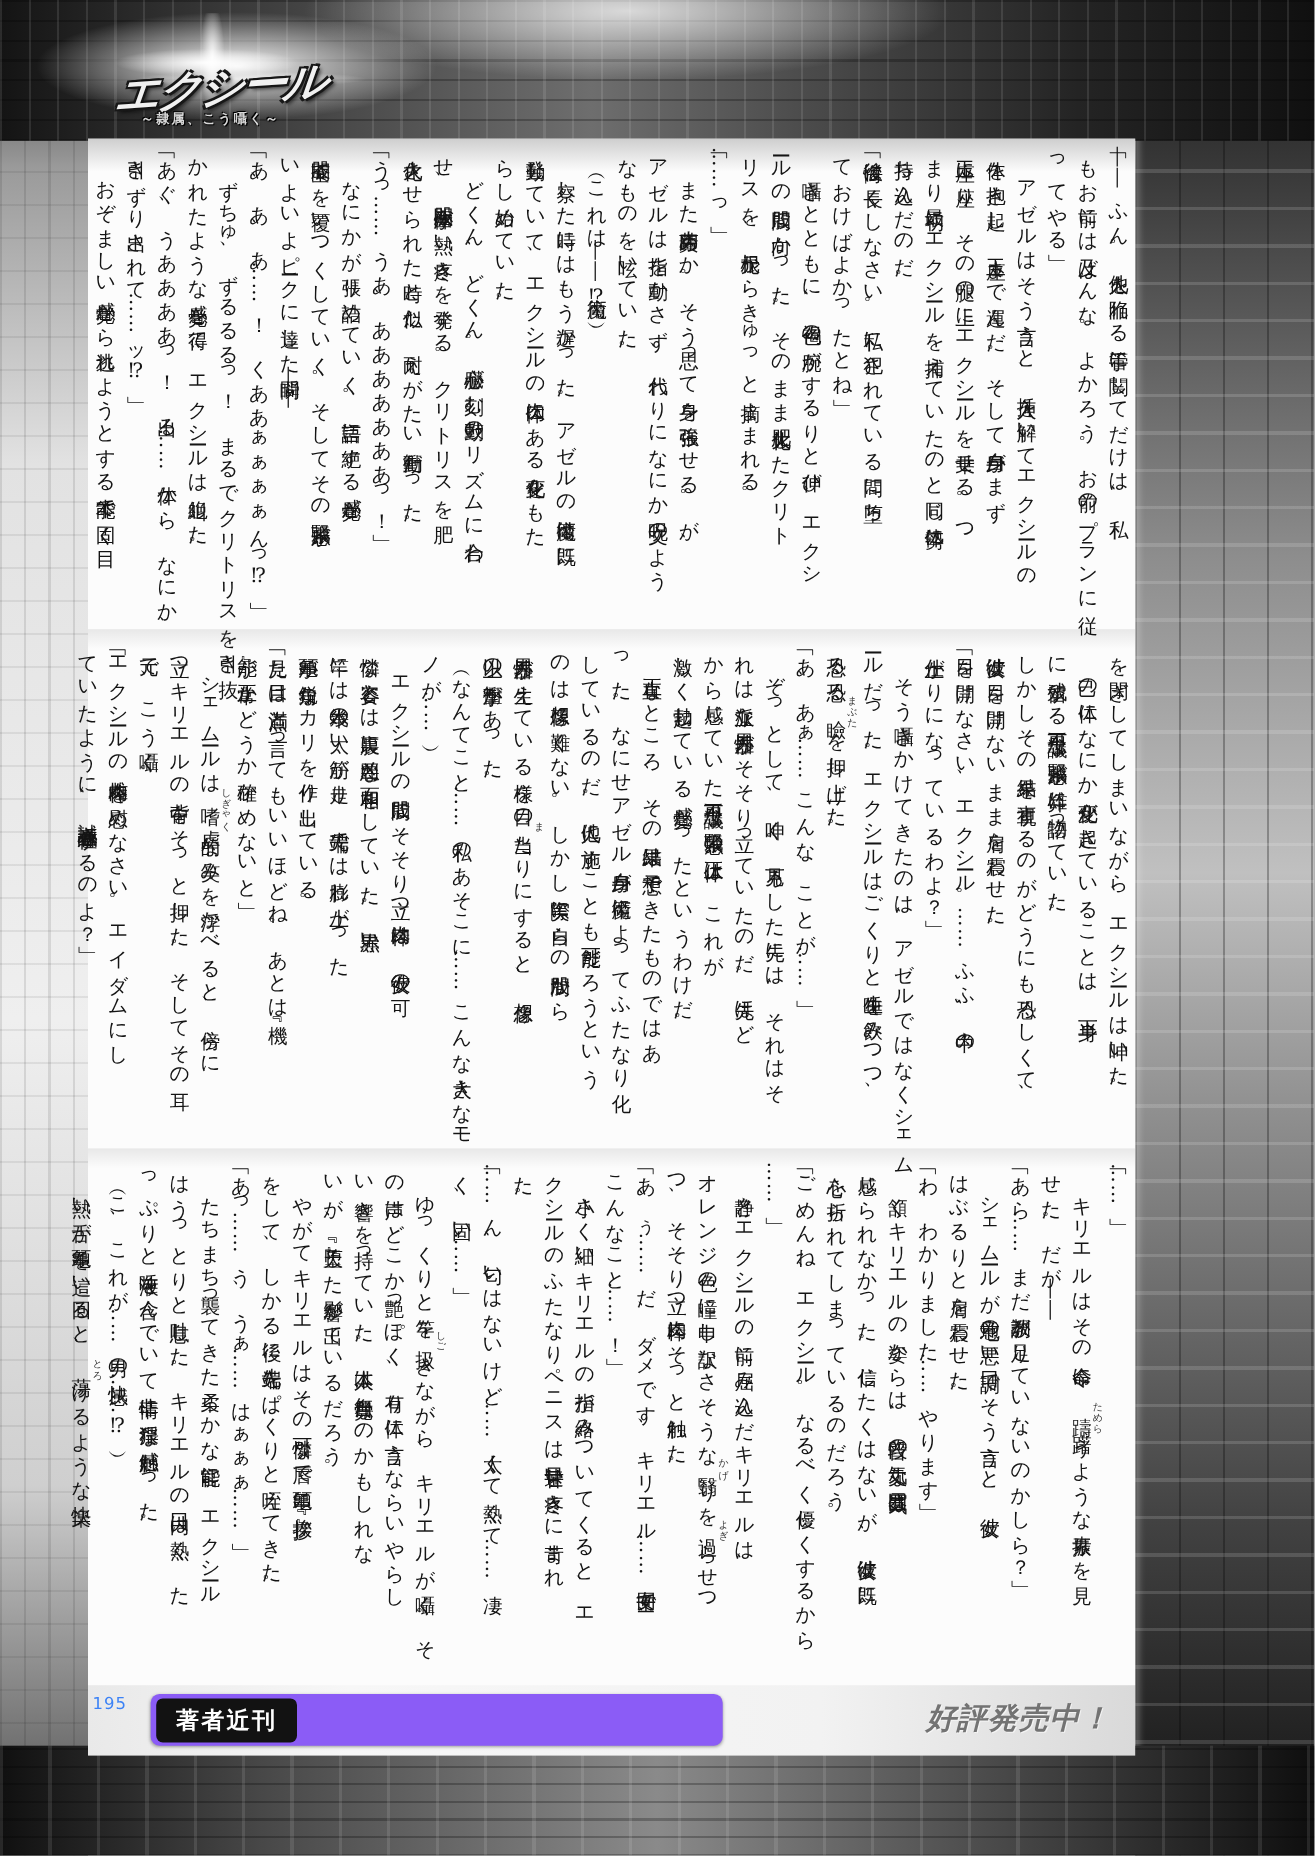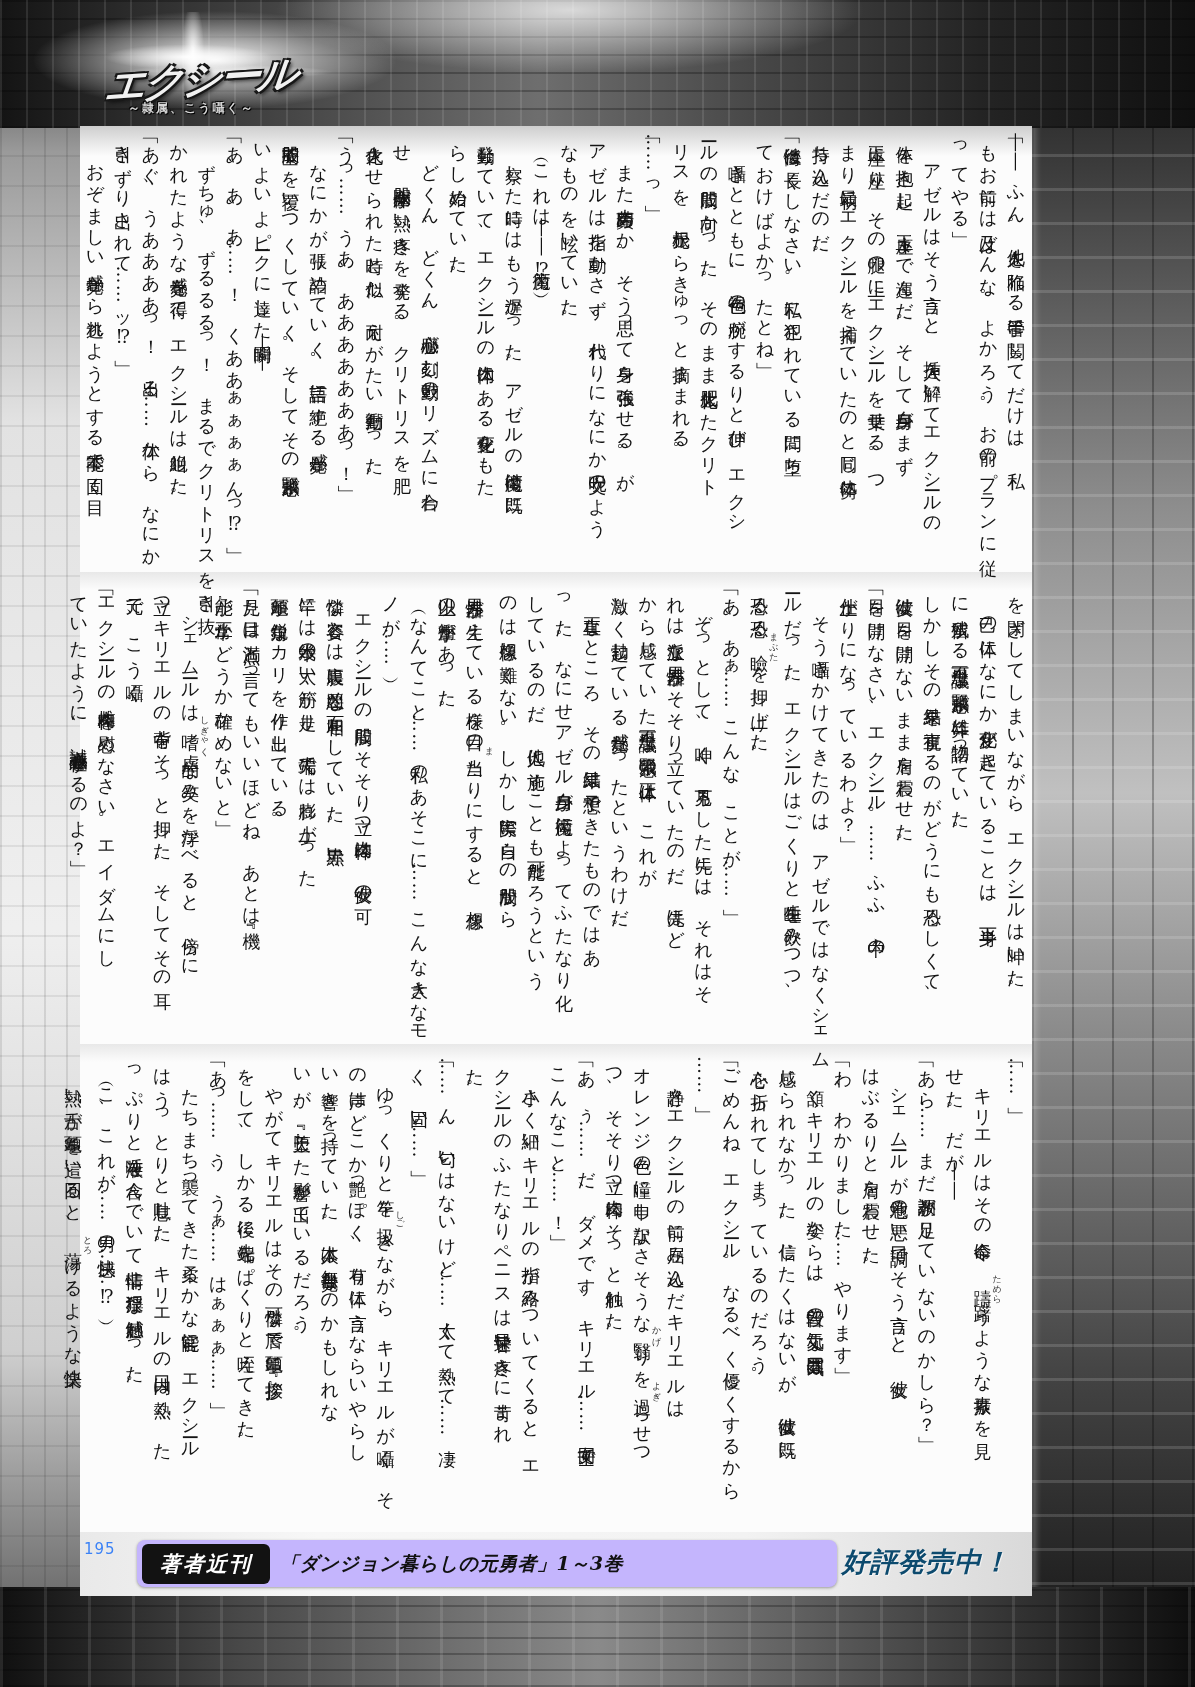--- a/index.html
+++ b/index.html
@@ -60,27 +60,27 @@
     font-size:18px;line-height:27.9px;letter-spacing:1.3px;color:#141414;}
   .band-1{top:132px;} .band-2{top:584px;} .band-3{top:1056px;}
   .band p{margin:0;white-space:nowrap;}
   ruby rt{font-size:9px;letter-spacing:0;color:#333;}
 
   
   .footer-strip{position:absolute;left:80px;top:1532px;width:952px;height:64px;
     background:linear-gradient(90deg,#e9e9e9,#f7f7f7 25%,#f2f2f2 70%,#d9d9d9);}
   .page-number{position:absolute;left:84px;top:1540px;font-family:"DejaVu Sans","Liberation Sans",sans-serif;
     font-size:15px;color:#3b82f6;letter-spacing:1px;}
-  .footer-bar{position:absolute;left:137px;top:1540px;width:700px;height:47px;background:#c4b5fd;
-    border-radius:8px;box-shadow:0 1px 3px rgba(0,0,0,.35);display:flex;align-items:center;font-style:italic;}
+  .footer-bar{position:absolute;left:137px;top:1540px;width:520px;height:47px;background:#8b5cf6;
+    border-radius:8px;box-shadow:0 1px 3px rgba(0,0,0,.35);display:flex;align-items:center;}
   .footer-label{background:#121212;color:#fff;border-radius:6px;margin:4px 10px 4px 5px;padding:6px 18px;
     font-family:"DejaVu Sans","Liberation Sans",sans-serif;font-size:21px;font-weight:700;letter-spacing:2px;white-space:nowrap;}
   .footer-book{font-size:19px;color:#111;font-weight:600;letter-spacing:.5px;white-space:nowrap;}
   .footer-promo{position:absolute;left:842px;top:1544px;font-family:"DejaVu Sans","Liberation Sans",sans-serif;
-    font-size:27px;font-weight:900;font-style:italic;color:#0c4a6e;letter-spacing:1px;white-space:nowrap;
+    font-size:27px;font-weight:900;font-style:italic;color:#737373;letter-spacing:1px;white-space:nowrap;
     text-shadow:1px 1px 0 rgba(255,255,255,.6);}
 </style>
 </head>
 <body>
 
 <div class="page">
 
   <div class="chrome chrome-right"></div>
   <div class="chrome chrome-left"></div>
   <div class="chrome chrome-top"></div>
@@ -205,18 +205,17 @@
       <p>っぷりと唾液を含んでいて非情に淫猥な感触だった。</p>
       <p>　（こ、これが……男の快感……⁉）</p>
       <p>　熱い舌が亀頭を這い回ると、<ruby>蕩<rt>とろ</rt></ruby>けるような快楽</p>
     </div>
 
   <div class="footer-strip"></div>
   <div class="page-number">195</div>
 
   <div class="footer-bar">
     <span class="footer-label">著者近刊</span>
-    <span class="footer-book">「ダンジョン暮らしの元勇者」1～3巻</span>
   </div>
 
   <div class="footer-promo">好評発売中！</div>
 
 </div>
 
 </body></html>

